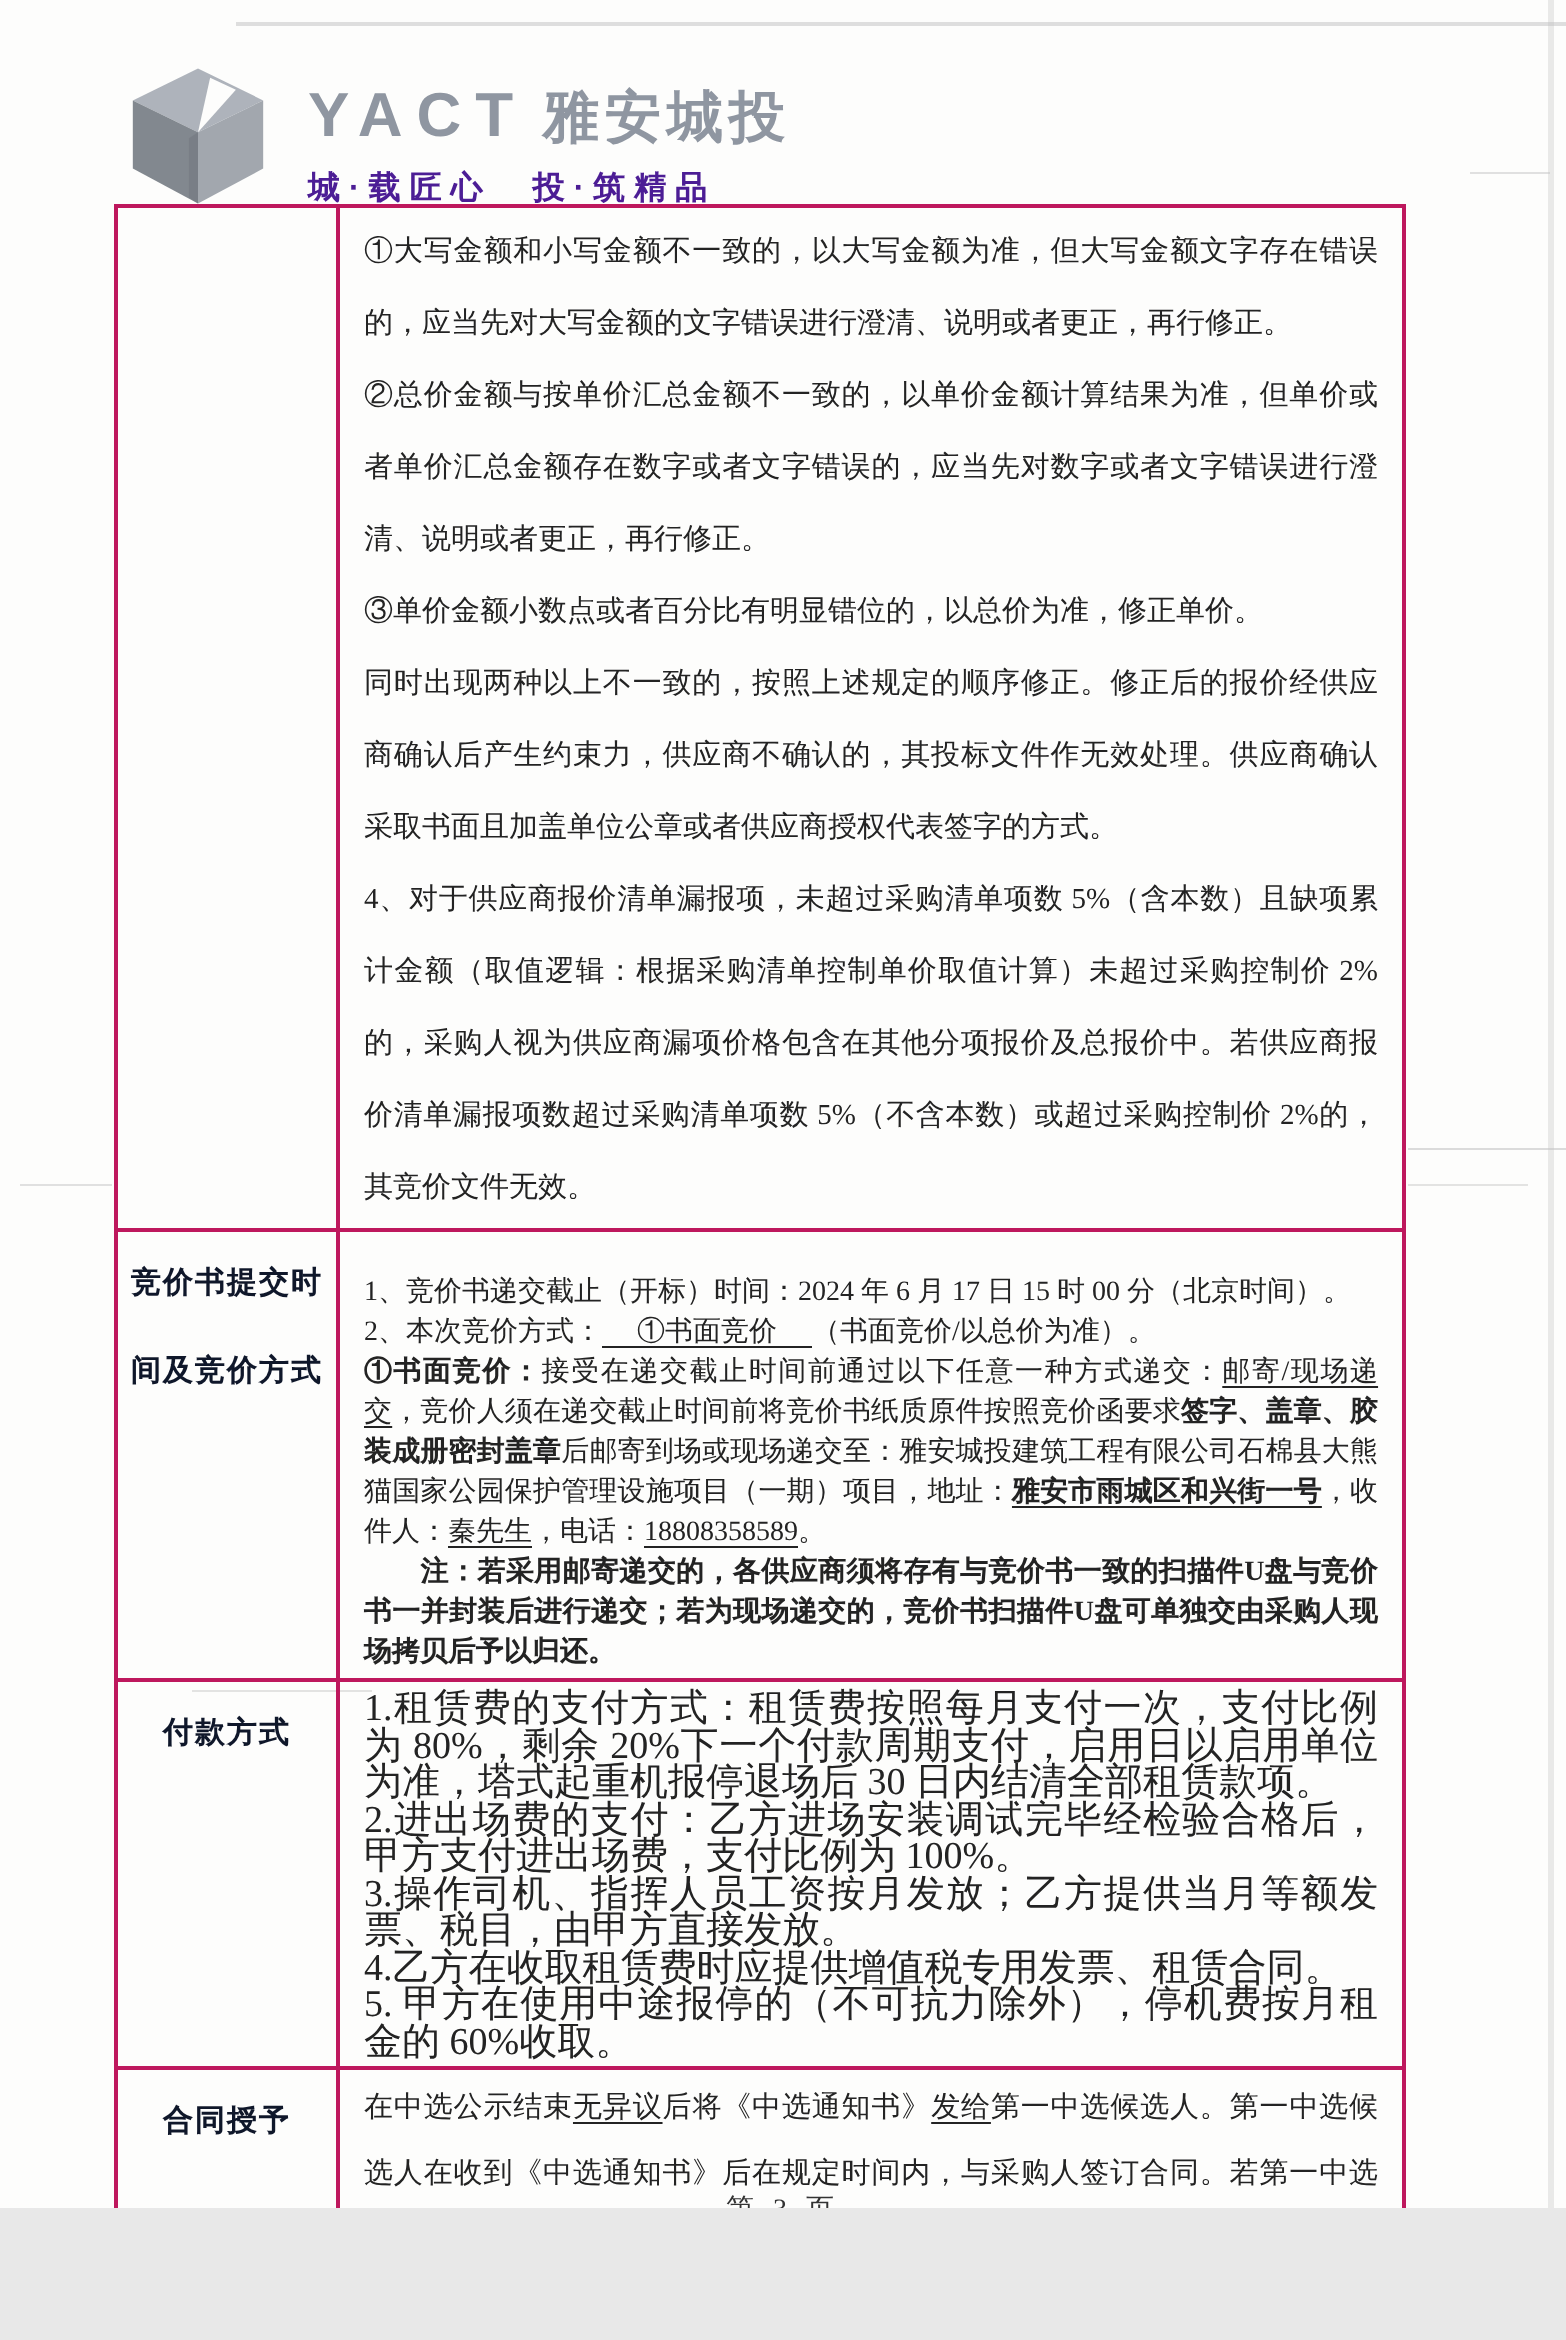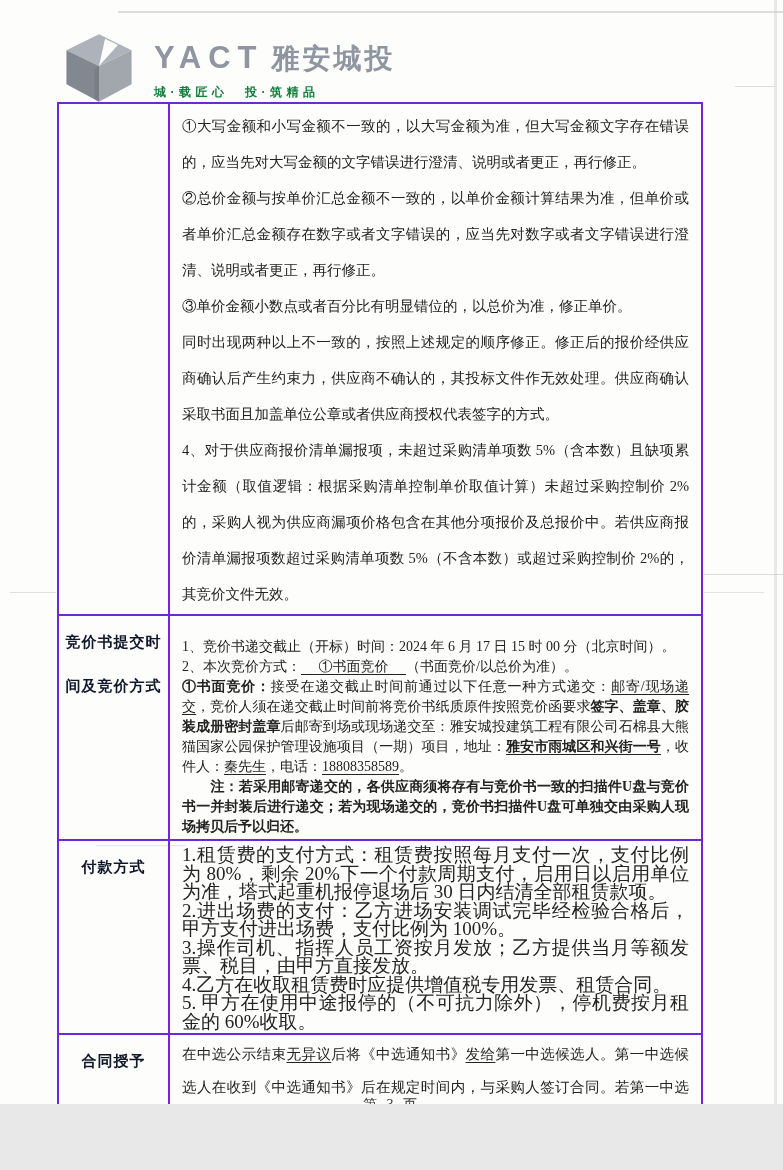--- a/index.html
+++ b/index.html
@@ -22,28 +22,28 @@
   .art-h3{left:10px;top:592px;width:46px;height:1px;opacity:.5;}
   .art-h4{left:96px;top:845px;width:90px;height:1px;opacity:.45;}
   .art-h5{left:735px;top:86px;width:40px;height:1px;opacity:.5;}
   
   .logo{position:absolute;left:60px;top:32px;display:flex;align-items:flex-start;}
   .logo-cube{width:78px;height:72px;flex:0 0 auto;}
   .logo-textblock{margin-left:16px;padding-top:8px;font-family:"Liberation Sans","DejaVu Sans",sans-serif;}
   .logo-line1{display:flex;align-items:baseline;color:#8f96a1;}
   .logo-abbr{font-size:31px;font-weight:bold;letter-spacing:7px;}
   .logo-name{font-size:28px;font-weight:bold;letter-spacing:3px;margin-left:8px;}
-  .logo-tagline{margin-top:6px;font-size:12px;letter-spacing:4.5px;color:#15803d;font-weight:bold;}
+  .logo-tagline{margin-top:6px;font-size:16px;letter-spacing:4.5px;color:#4c1d95;font-weight:bold;}
   
   .doc-table{
     position:absolute;left:57px;top:102px;width:646px;
     border-collapse:collapse;table-layout:fixed;
   }
   .doc-table td{
-    border:2px solid #6d28d9;
+    border:2px solid #be185d;
     vertical-align:top;
     overflow:hidden;
   }
   .col-label{width:111px;}
   .cell-label{
     font-weight:bold;font-size:15px;letter-spacing:1px;
     line-height:44px;padding:4px 6px 0 6px;text-align:center;color:#0f172a;
   }
   .cell-content{padding:4px 12px 2px 12px;text-align:justify;color:#232323;}
   .cell-content p{margin:0;}

